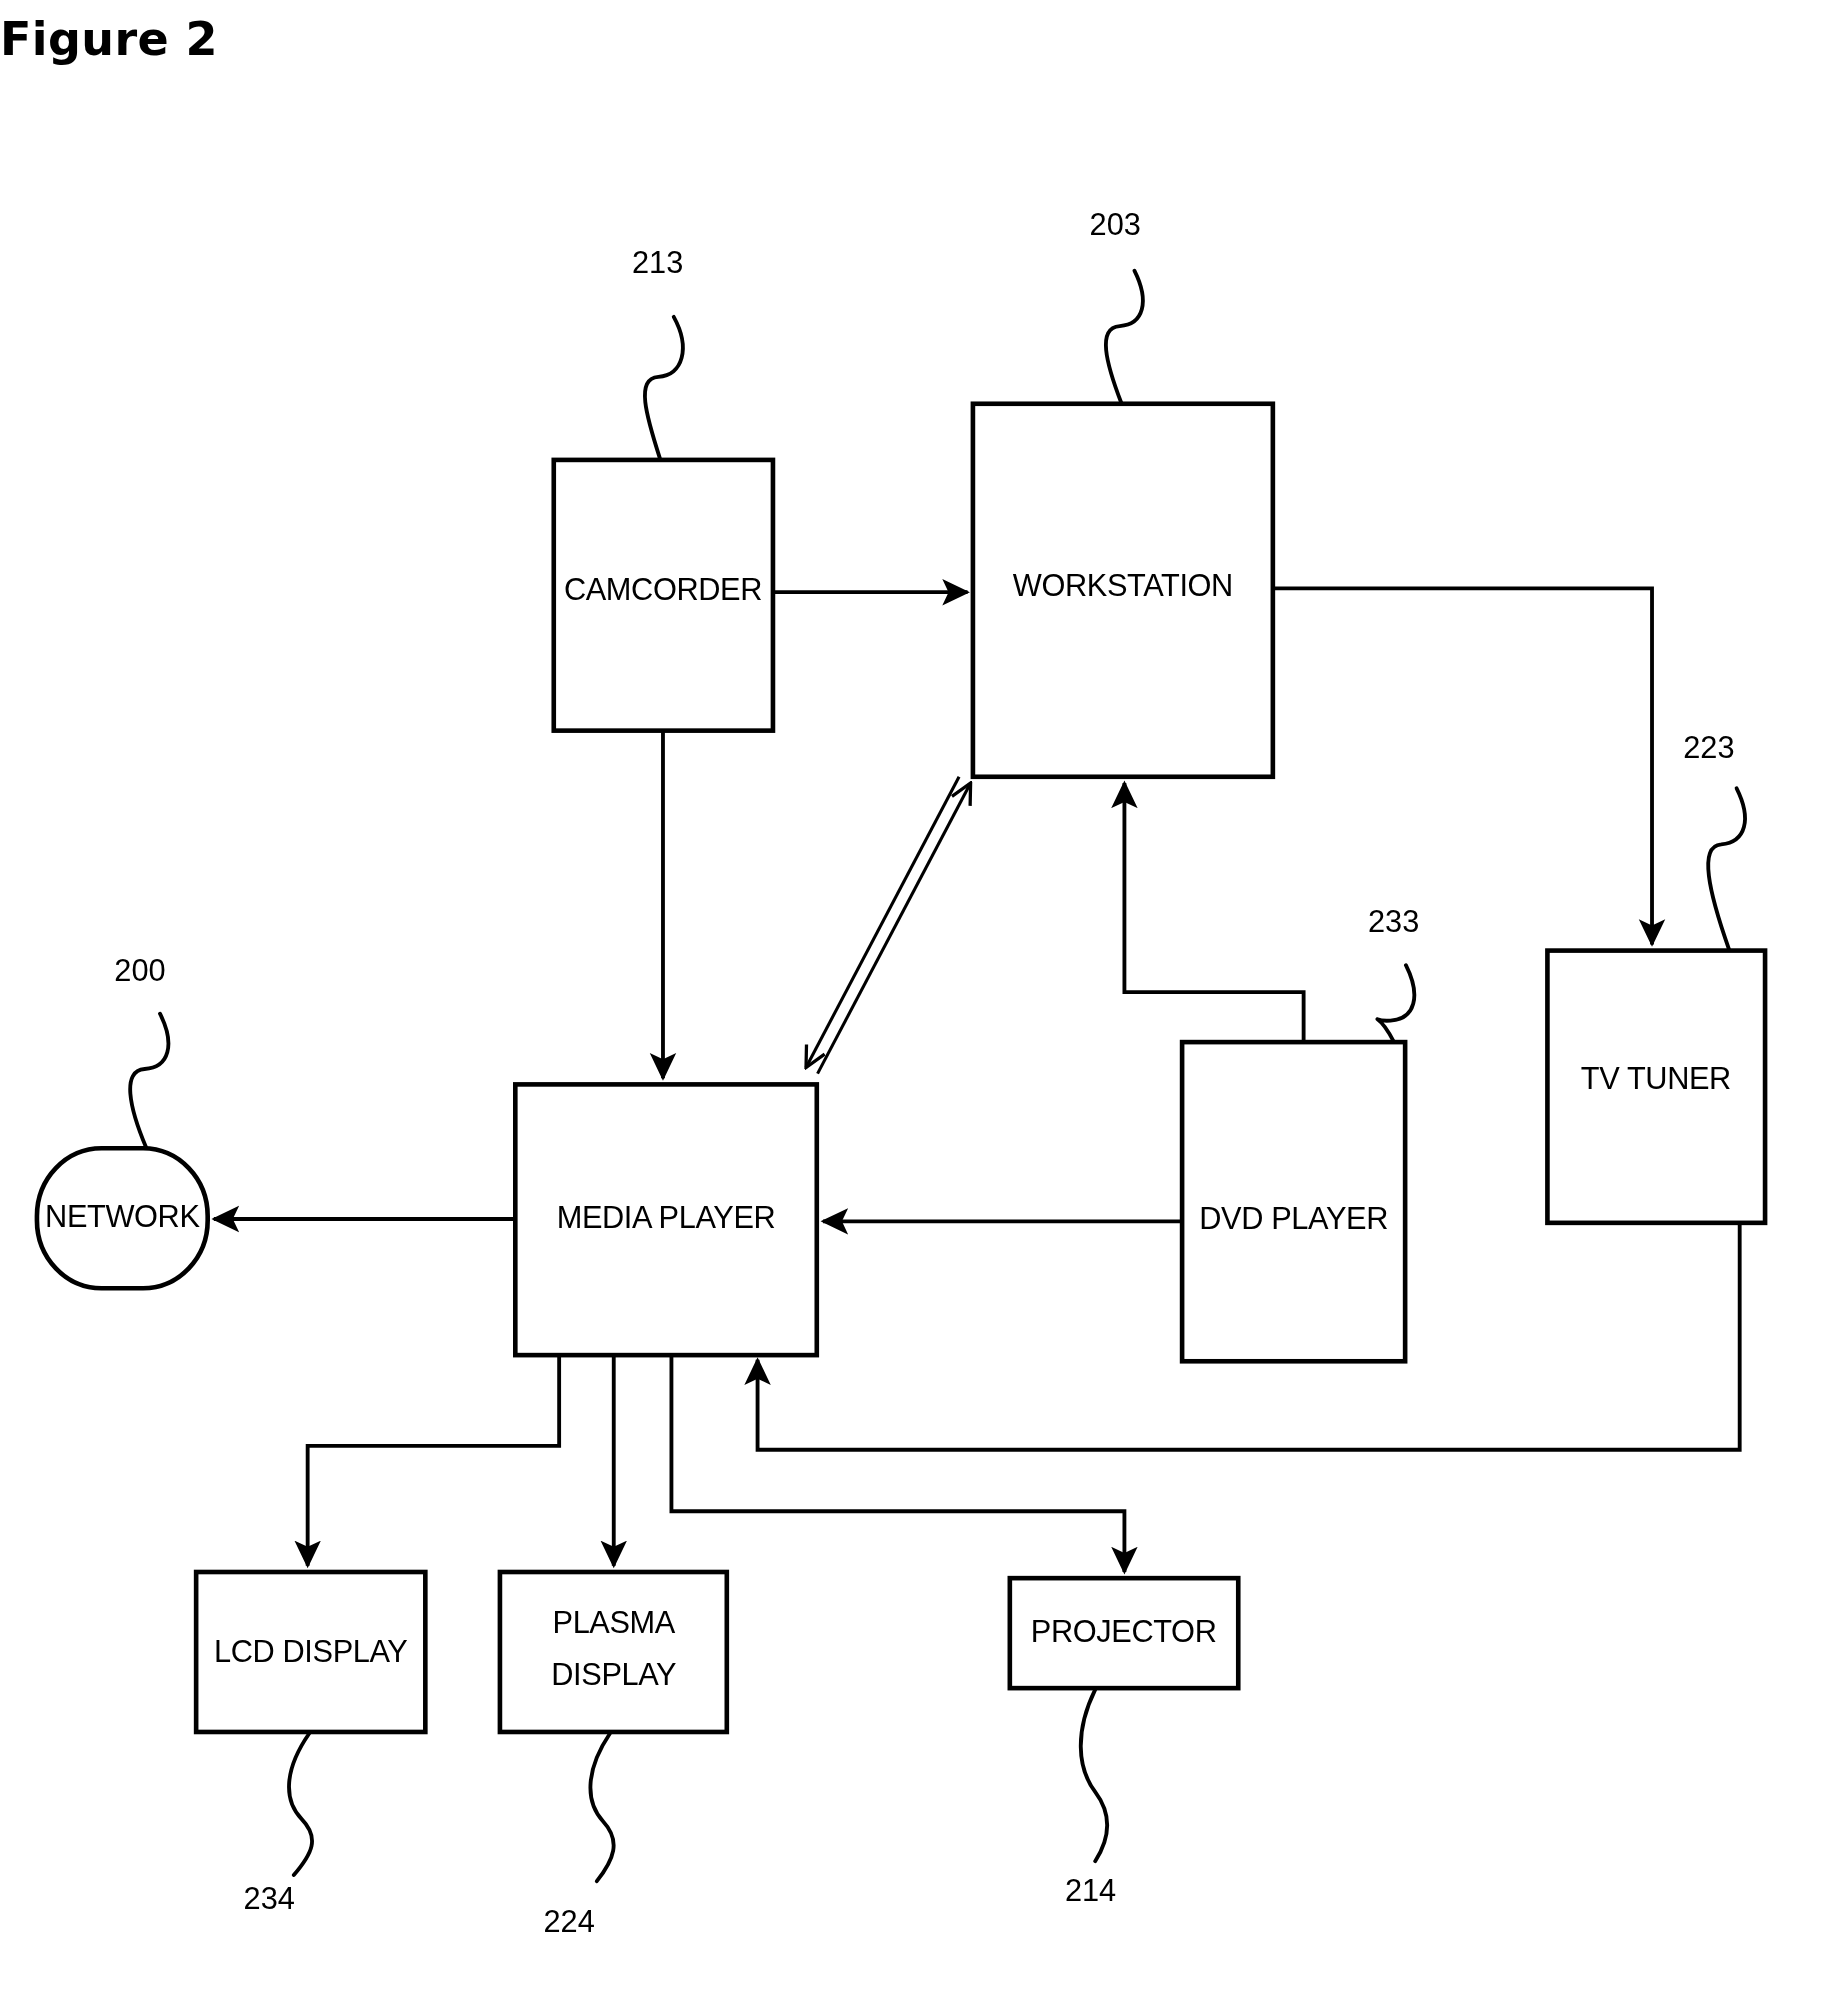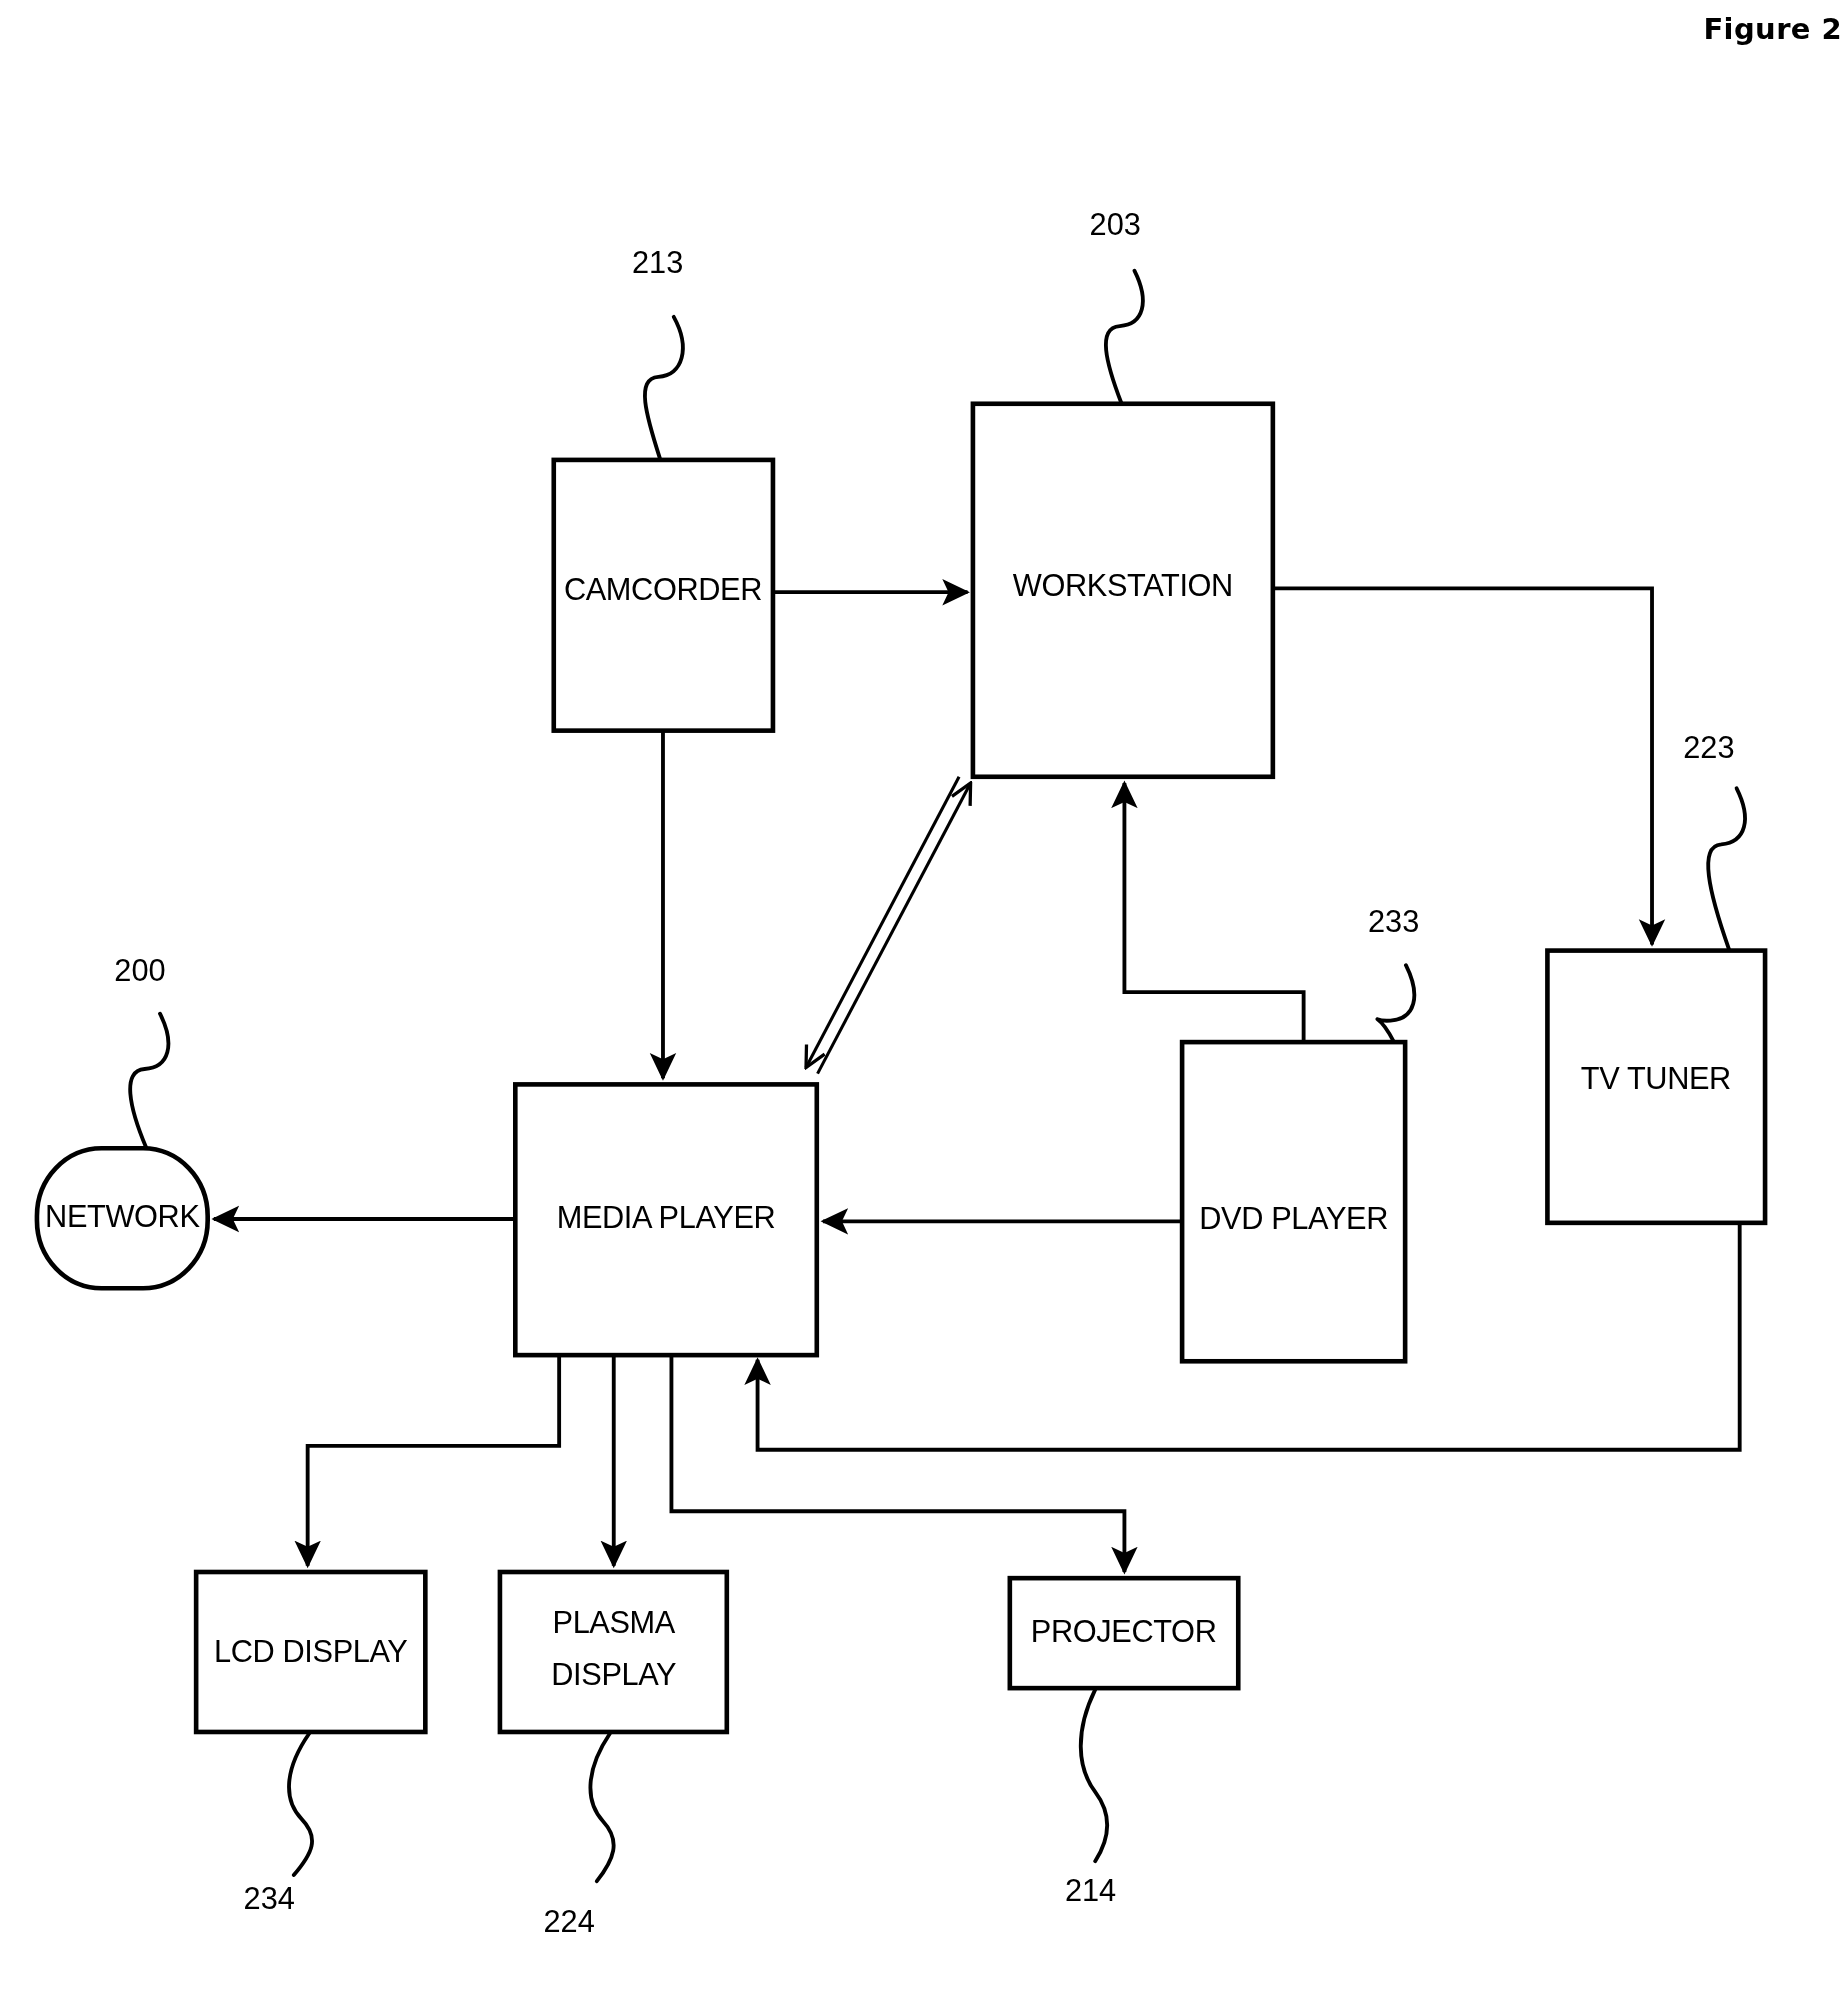--- a/index.html
+++ b/index.html
@@ -20,24 +20,24 @@
     position: absolute;
     left: 0; top: 0;
     width: 1842px;
     height: 1995px;
   }
   .fig-title {
     position: absolute;
     left: 0;
     top: 12.3px;
     width: 1842px;
-    text-align: right;
+    text-align: left;
     font-family: "DejaVu Sans", sans-serif;
     font-weight: bold;
-    font-size: 29px;
+    font-size: 46px;
     letter-spacing: 0.4px;
   }
   svg#diagram {
     position: absolute;
     left: 0;
     top: 0;
     width: 1842px;
     height: 1995px;
     display: block;
   }

